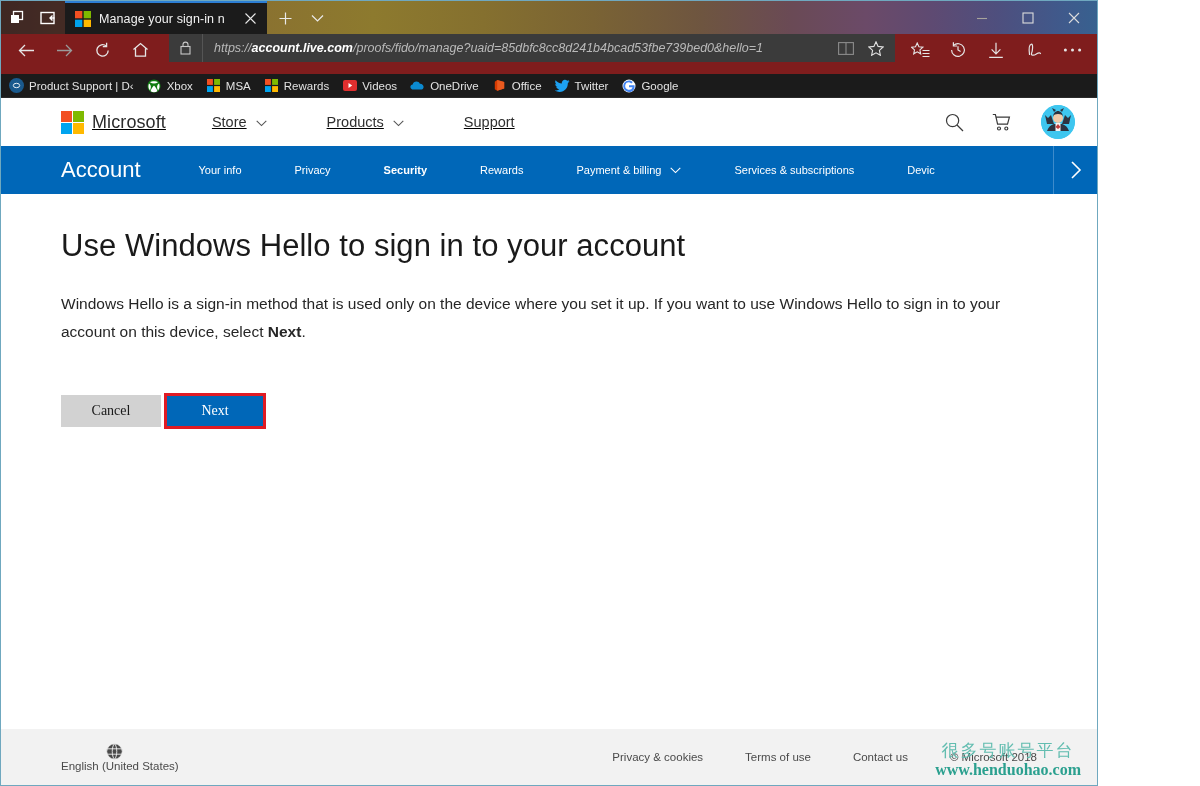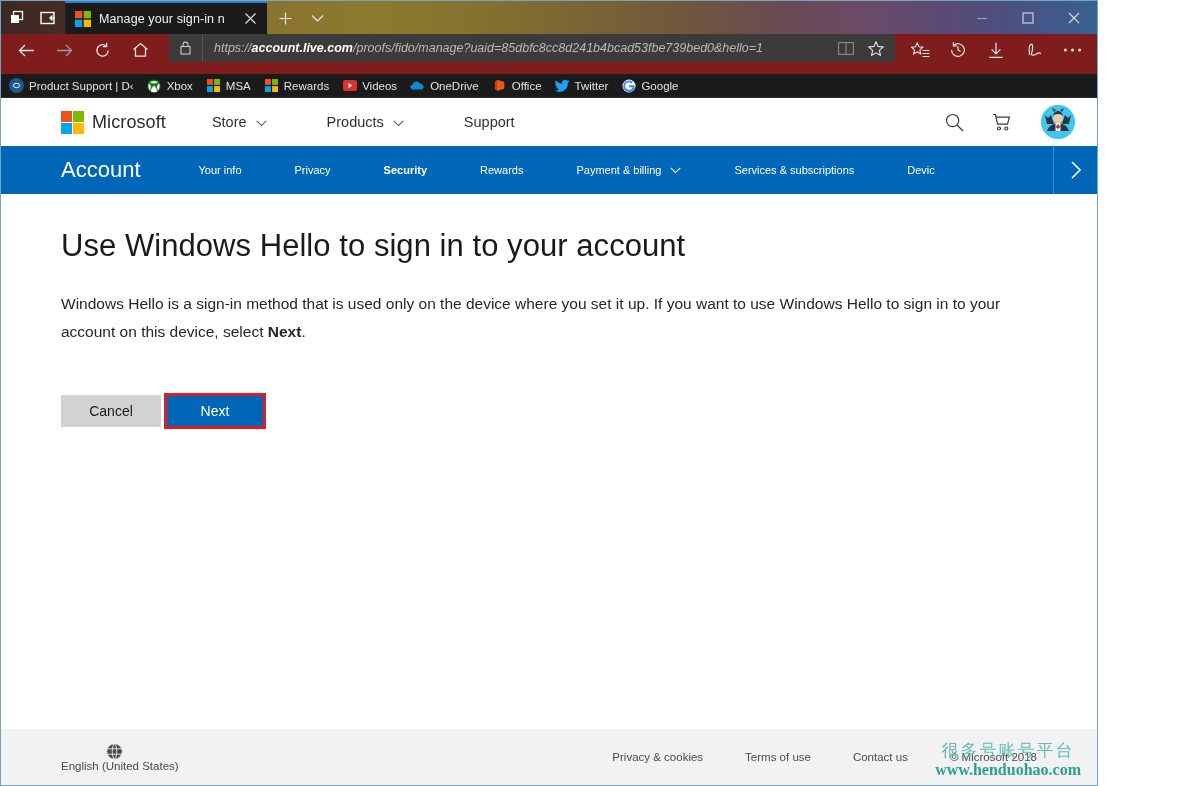--- a/index.html
+++ b/index.html
@@ -160,20 +160,21 @@
     overflow: hidden;
     display: flex; flex-direction: column;
   }
 
   
   .ms-header {
     flex: 0 0 48px; height: 48px;
     display: flex; align-items: center;
     padding: 0 22px 0 60px;
     background: #ffffff;
+    text-decoration: underline;
   }
   .ms-logo { display: flex; align-items: center; margin-right: 46px; }
   .ms-squares { width: 23px; height: 23px; display: grid;
     grid-template-columns: 11px 11px; grid-template-rows: 11px 11px; gap: 1px;
     margin-right: 8px; }
   .sq1 { background: #f25022; } .sq2 { background: #7fba00; }
   .sq3 { background: #00a4ef; } .sq4 { background: #ffb900; }
   .ms-word { font-size: 18px; color: #2b2b2b; font-weight: 400; letter-spacing: .1px; }
   .ms-nav { display: flex; align-items: center; }
   .ms-nav-item {
@@ -247,21 +248,21 @@
     margin-bottom: 47px;
   }
   .para b { font-weight: 700; }
   .btnrow { display: flex; align-items: center; }
   .btn {
     min-width: 100px; height: 32px;
     display: flex; align-items: center; justify-content: center;
     font-size: 14px;
     padding: 0 14px;
     border: none;
-    font-family: Liberation Sans, sans-serif;
+    font-family: Liberation Serif, serif;
   }
   .btn-cancel { background: #d2d2d2; color: #1a1a1a; }
   .btn-next-wrap {
     border: 3px solid #e01b24;
     display: inline-flex;
     margin-left: 3px;
   }
   .btn-next { background: #0067b8; color: #ffffff; min-width: 96px; height: 30px; }
 
   

